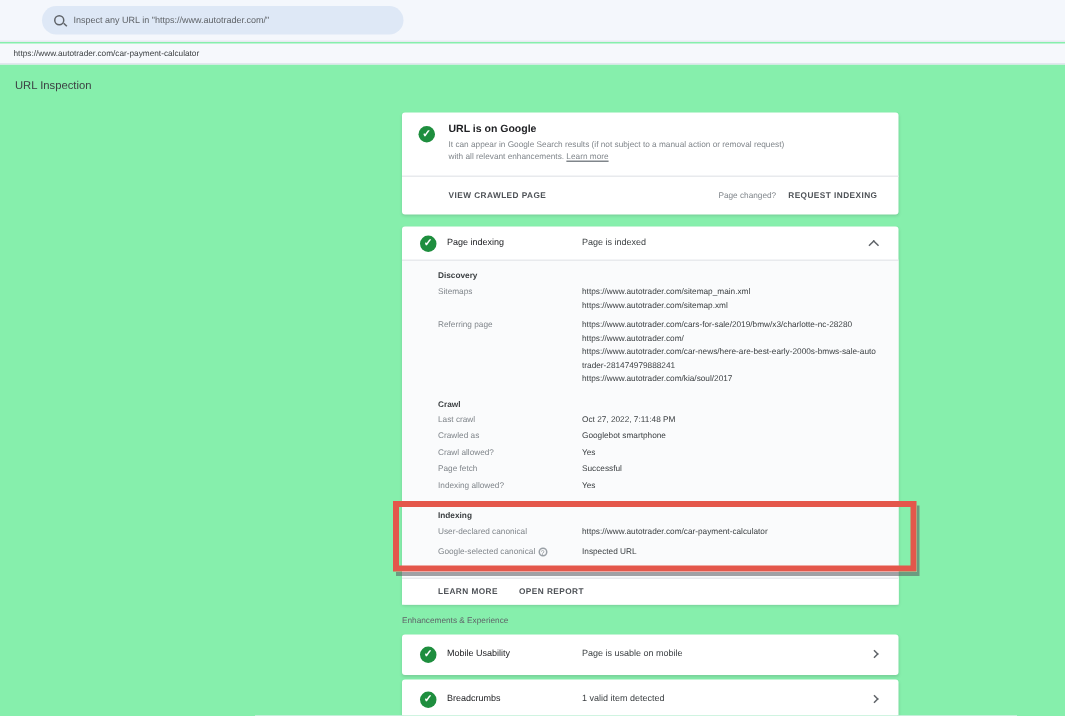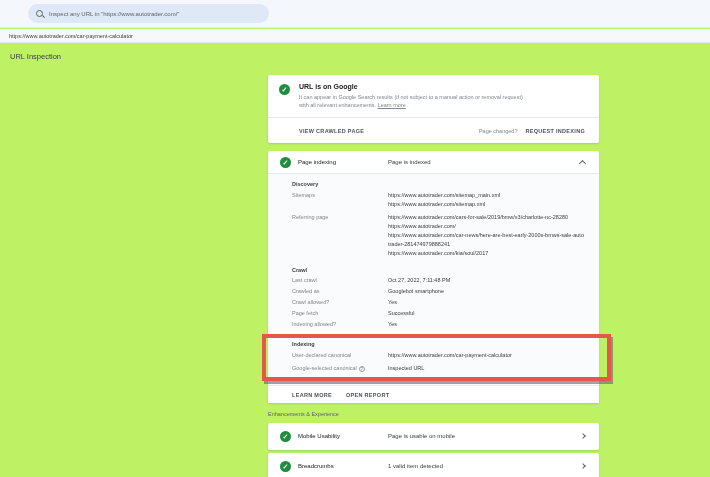--- a/index.html
+++ b/index.html
@@ -1,18 +1,18 @@
 <!DOCTYPE html>
 <html><head>
 <meta charset="utf-8">
 <style>
   * { margin:0; padding:0; box-sizing:border-box; }
   html,body { background:#eff2f9; }
   body { font-family:"Liberation Sans", sans-serif; color:#3c4043; }
-  .screen { position:relative; width:710px; height:477px; background:#bef264; overflow:hidden; }
+  .screen { position:relative; width:710px; height:477px; background:#86efac; overflow:hidden; }
 
   
   .topbar { position:absolute; left:0; top:0; width:710px; height:28px; background:#f4f7fc; border-bottom:1px solid #e7eaf1; }
   .searchbox { position:absolute; left:28px; top:4px; width:241px; height:19px; background:#dee8f6; border-radius:10px; display:flex; align-items:center; padding-left:8px; }
   .mag { position:relative; width:7px; height:7px; border:1px solid #5f6368; border-radius:50%; margin-right:6px; flex:0 0 auto; }
   .mag::after { content:""; position:absolute; width:3px; height:1px; background:#5f6368; right:-3px; bottom:-1px; transform:rotate(45deg); }
   .searchbox .ph { font-size:6px; color:#5f6368; white-space:nowrap; }
 
   .crumbrow { position:absolute; left:0; top:29px; width:710px; height:14px; background:#f6f8fc; border-bottom:1px solid #e2e6ee; display:flex; align-items:center; }
   .crumbrow span { font-size:5.5px; color:#3c4043; margin-left:9px; }

